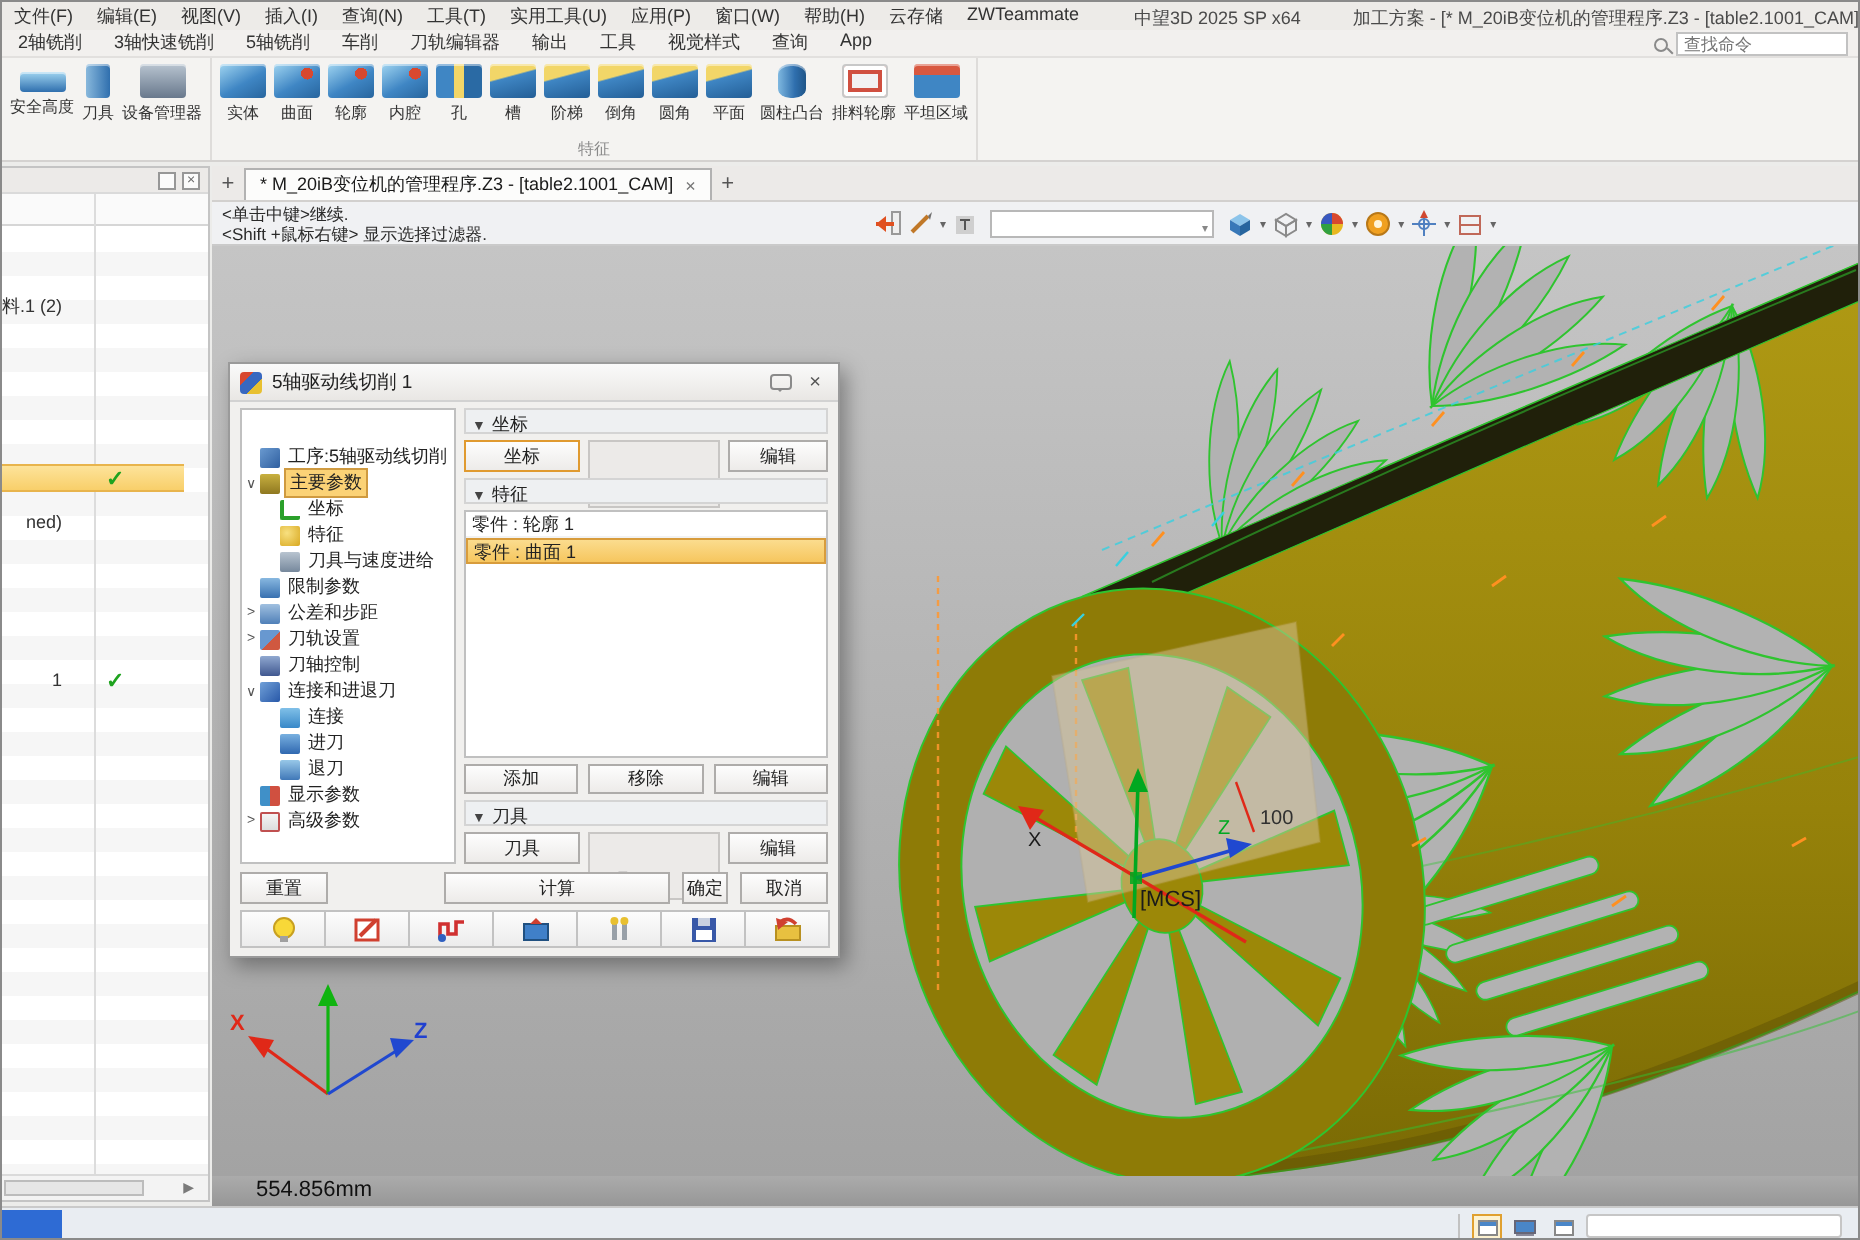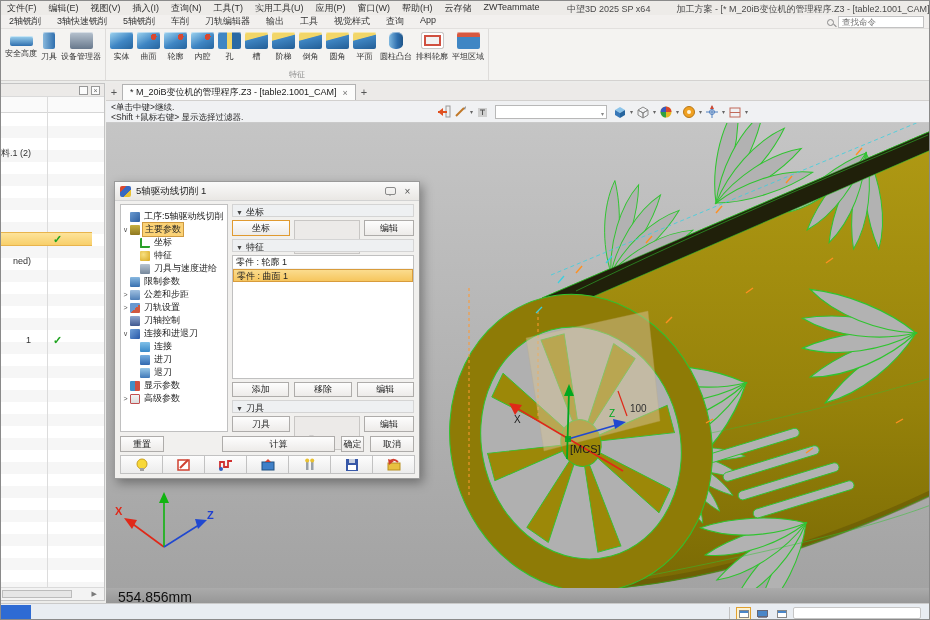--- a/index.html
+++ b/index.html
@@ -71,41 +71,41 @@
 .viewtb{position:absolute;left:330px;top:3px;display:flex;align-items:center}
 .vtb{display:flex;align-items:center;margin:0 1px}
 .vtb svg{display:block}
 .vcaret{font-size:6px;color:#666;margin:0 2px}
 .vcombo{width:112px;height:14px;border:1px solid #b8b8b8;background:#fff;margin:0 5px;position:relative}
 .vcombo span{position:absolute;right:2px;top:4px;font-size:6px;color:#888}
 
 
 .viewport{position:absolute;left:105px;top:122px;width:825px;height:465px}
 .viewport svg{font-family:"Liberation Sans",sans-serif}
-.dimbar{position:absolute;left:105px;top:587px;right:0;height:15px;background:linear-gradient(#ababab,#979797);font-size:14px;color:#101010;padding:1px 0 0 12px}
+.dimbar{position:absolute;left:105px;top:587px;right:0;height:15px;background:linear-gradient(#ababab,#979797);font-size:11px;color:#101010;padding:1px 0 0 22px}
 
 
 .statusbar{position:absolute;left:0;top:602px;right:0;height:18px;background:#e9edf2;border-top:1px solid #cacaca}
 .sb-blue{position:absolute;left:0;top:1px;width:30px;height:16px;background:#2e6bd4}
 .sb-sep{position:absolute;left:728px;top:3px;width:1px;height:12px;background:#c2c2c2}
 .sb-ico{position:absolute;top:3px;width:15px;height:13px;border:1px solid rgba(0,0,0,0);display:flex;align-items:center;justify-content:center}
 .sb-ico.on{border-color:#e0a030;background:#fdf2d0}
 .sb-win{width:10px;height:8px;background:#fff;border:1px solid #888;box-shadow:inset 0 2px 0 #4a86c8}
 .sb-mon{width:11px;height:7px;background:#4a86c8;border:1px solid #667;box-shadow:0 2px 0 -1px #889}
 .sb-field{position:absolute;left:792px;right:8px;top:3px;height:12px;background:#fff;border:1px solid #c6c6c6;border-radius:2px}
 
 
 .dialog{position:absolute;left:113px;top:180px;width:306px;height:298px;background:#f1f0ee;border:1px solid #9a9a9a;box-shadow:3px 4px 10px rgba(0,0,0,.35);font-size:9px;color:#222}
 .dlg-title{height:19px;display:flex;align-items:center;padding:0 5px;gap:5px;background:linear-gradient(#fafafa,#e9e7e4);border-bottom:1px solid #d2d2d2;font-size:9.5px}
 .dlg-ico{width:11px;height:11px;flex:none;background:linear-gradient(135deg,#d84830 30%,#3868c0 30% 65%,#e8c030 65%);border-radius:2px}
 .dlg-bubble{margin-left:auto;width:11px;height:8px;border:1px solid #8a8a8a;border-radius:2px;position:relative}
 .dlg-bubble::after{content:"";position:absolute;left:2px;bottom:-4px;border:2px solid rgba(0,0,0,0);border-top-color:#8a8a8a}
 .dlg-close{width:13px;text-align:center;color:#555;font-size:10px}
 .dlg-body{position:absolute;left:5px;right:5px;top:22px;bottom:46px;display:flex;gap:4px}
-.dlg-tree{width:108px;background:#fff;border:1px solid #c0c0c0;overflow:hidden;padding-top:5px}
+.dlg-tree{width:108px;background:#fff;border:1px solid #c0c0c0;overflow:hidden;padding-top:17px}
 .trow{display:flex;align-items:center;height:13px;white-space:nowrap}
 .trow .car{width:9px;text-align:center;color:#555;font-size:7px;flex:none}
 .trow .ti{width:10px;height:10px;flex:none;margin-right:2px;border-radius:1px}
 .trow .lbl{padding:0 2px}
 .trow.ind1{padding-left:10px}
 .trow.sel .lbl{background:#fbd276;border:1px solid #cf9a40}
 .ic-op{background:linear-gradient(135deg,#6a9ad0,#2f5fa0)}
 .ic-folder{background:linear-gradient(#c8b040,#8f7820)}
 .ic-coord{background:#fff;border-left:2px solid #2aa02a;border-bottom:2px solid #2aa02a}
 .ic-feat{background:radial-gradient(circle at 35% 35%,#f8e080,#d8a820);border-radius:50%}

